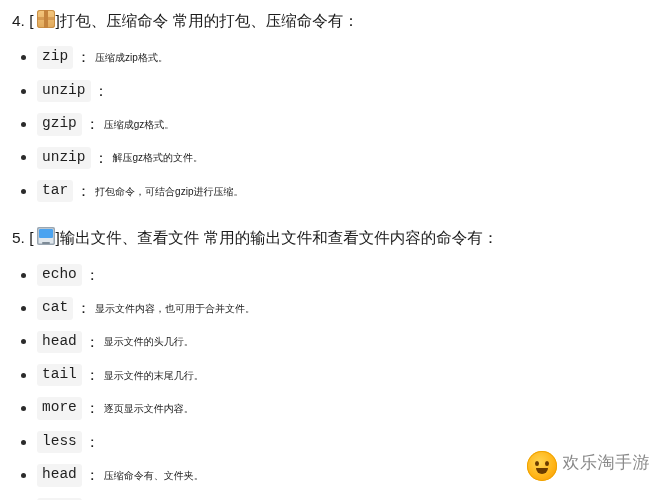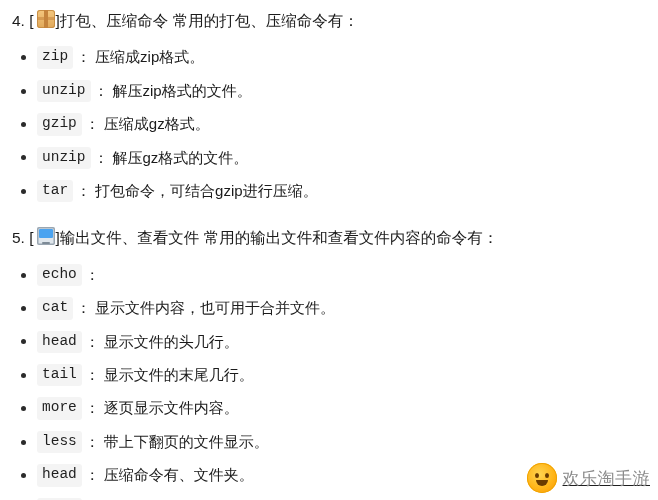--- a/index.html
+++ b/index.html
@@ -117,39 +117,38 @@
     font-family: "Liberation Mono", "DejaVu Sans Mono", monospace;
     background: #f4f4f4;
     border-radius: 3px;
     padding: 2px 5px 3px 5px;
     font-size: 14.5px;
     color: #1f1f1f;
     line-height: 1.2;
   }
   .desc {
     margin-left: 3px;
-    font-size: 15px;
+    font-size: 10px;
   }
   .sep {
     margin: 0 1px 0 3px;
   }
   .spacer-sm { height: 4px; }
 
   
   .watermark {
     position: absolute;
     right: 4px;
-    bottom: 4px;
+    bottom: 16px;
     display: flex;
-    align-items: center;
+    align-items: flex-start;
     gap: 6px;
     background: #ffffff;
     padding: 3px 4px 3px 3px;
     border-radius: 4px;
-    text-decoration: underline;
   }
   .wm-logo {
     width: 30px;
     height: 30px;
     border-radius: 50%;
     background: radial-gradient(circle at 42% 38%, #ffd451 0%, #ffb519 55%, #f79400 100%);
     position: relative;
     flex: 0 0 auto;
     box-shadow: 0 0 0 1px #f0a300 inset;
   }
@@ -194,21 +193,20 @@
       <li>
         <span class="bullet"></span>
         <code class="cmd">zip</code>
         <span class="sep">：</span>
         <span class="desc">压缩成zip格式。</span>
       </li>
       <li>
         <span class="bullet"></span>
         <code class="cmd">unzip</code>
         <span class="sep">：</span>
-        <span class="desc">解压zip格式的文件。</span>
       </li>
       <li>
         <span class="bullet"></span>
         <code class="cmd">gzip</code>
         <span class="sep">：</span>
         <span class="desc">压缩成gz格式。</span>
       </li>
       <li>
         <span class="bullet"></span>
         <code class="cmd">unzip</code>
@@ -259,21 +257,20 @@
       <li>
         <span class="bullet"></span>
         <code class="cmd">more</code>
         <span class="sep">：</span>
         <span class="desc">逐页显示文件内容。</span>
       </li>
       <li>
         <span class="bullet"></span>
         <code class="cmd">less</code>
         <span class="sep">：</span>
-        <span class="desc">带上下翻页的文件显示。</span>
       </li>
       <li>
         <span class="bullet"></span>
         <code class="cmd">head</code>
         <span class="sep">：</span>
         <span class="desc">压缩命令有、文件夹。</span>
       </li>
       <li>
         <span class="bullet"></span>
         <code class="cmd">grep</code>

